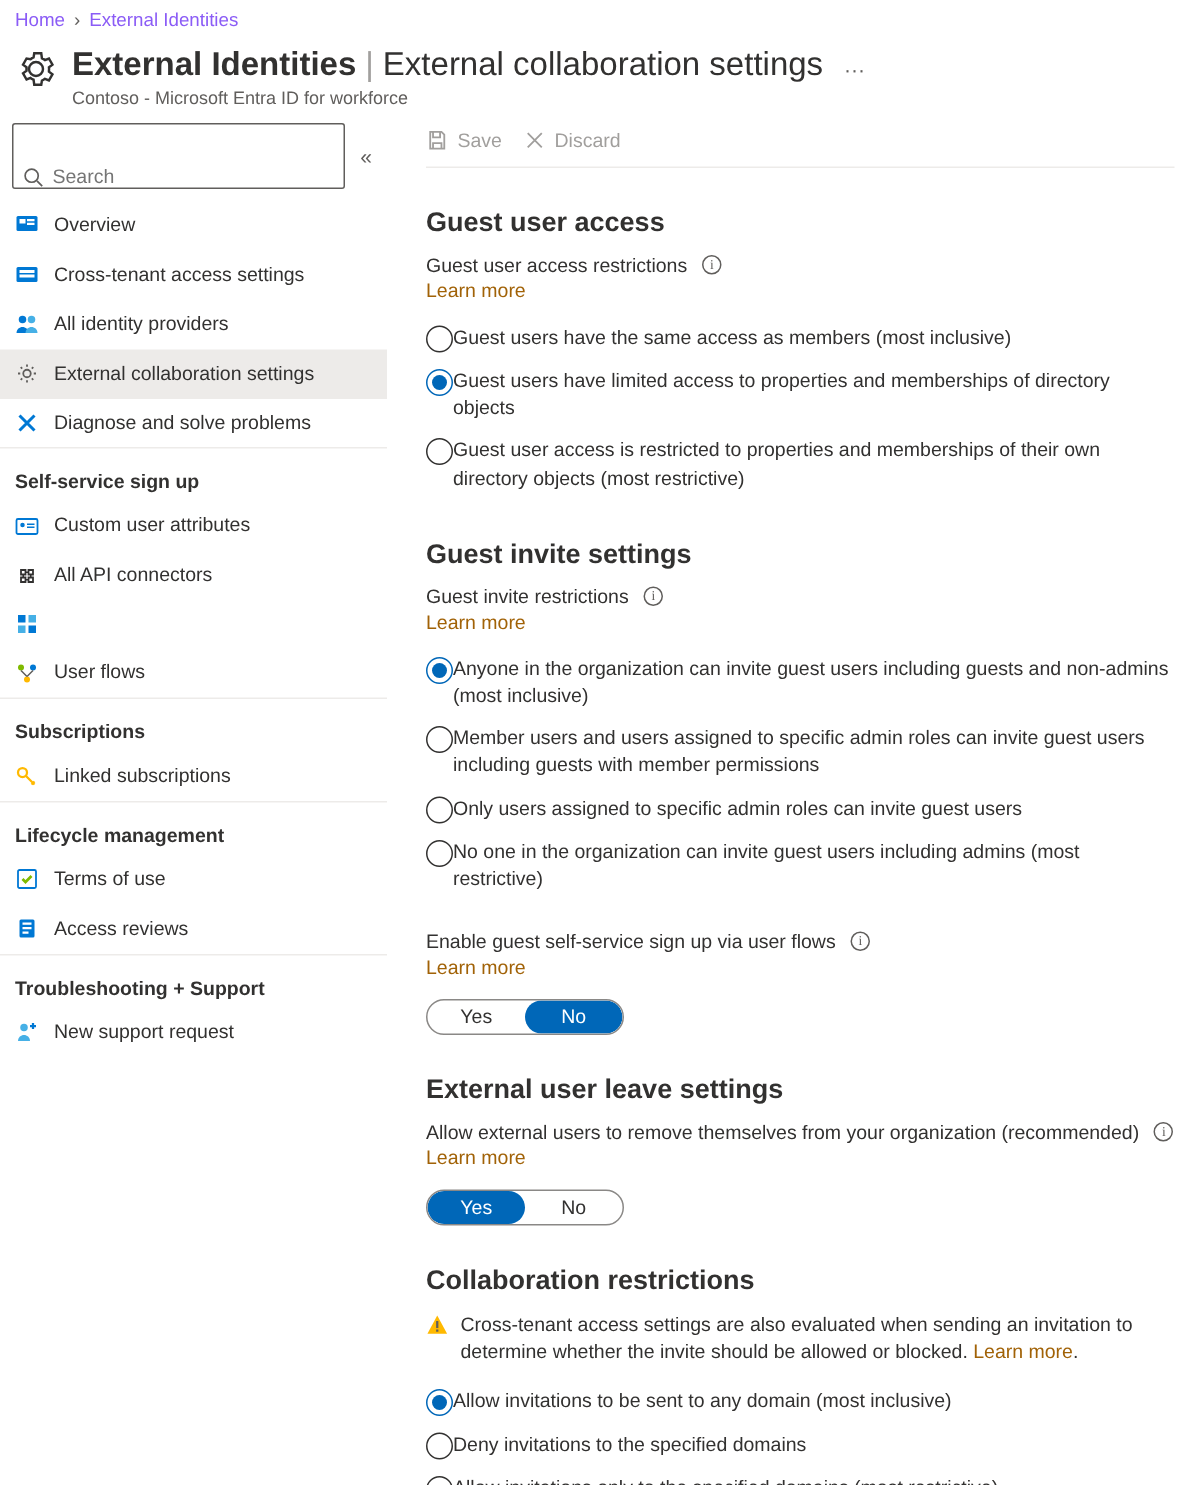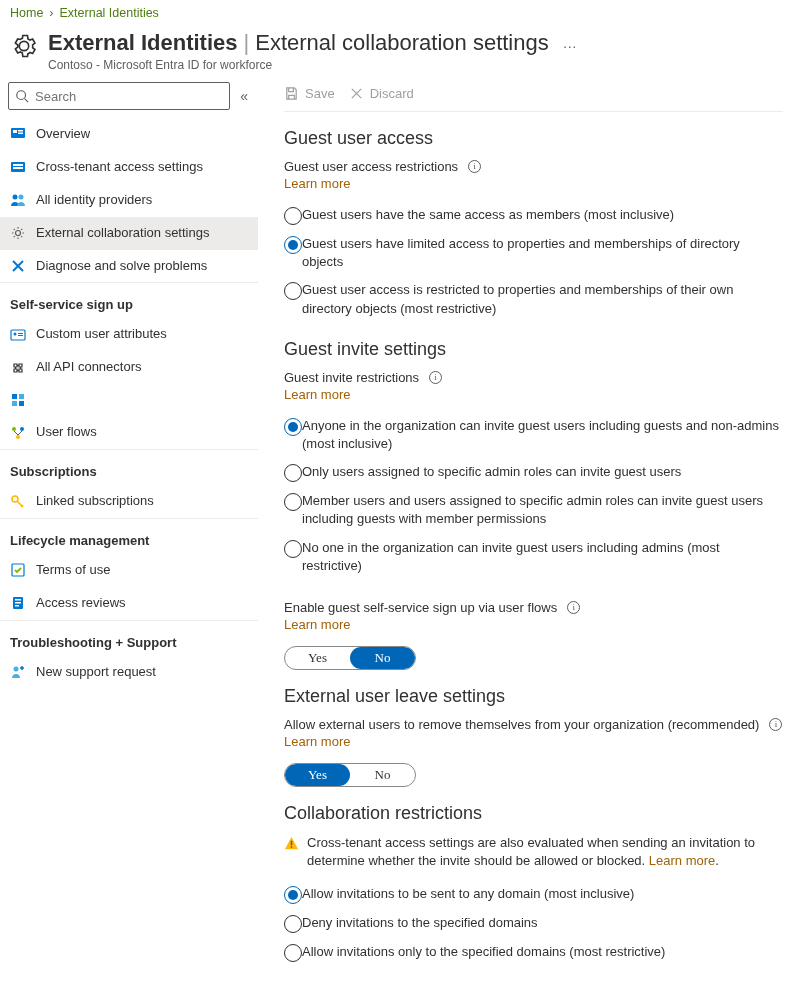--- a/index.html
+++ b/index.html
@@ -6,57 +6,57 @@
   body {
     margin: 0;
     font-family: "Segoe UI", -apple-system, sans-serif;
     font-size: 13px;
     color: #323130;
     background: #fff;
     width: 793px;
   }
   .pad { padding: 6px 10px 0 10px; }
   .breadcrumb { font-size: 12.5px; display:flex; align-items:center; gap:6px; padding-bottom:6px; }
-  .breadcrumb a { color: #4d7c0f; text-decoration:none; }
+  .breadcrumb a { color: #8b5cf6; text-decoration:none; }
   .breadcrumb-sep { color:#605e5c; }
   .header { display:flex; align-items:flex-start; gap:10px; padding:4px 0 10px 0; }
   .gear { width:28px; height:28px; flex:none; color:#323130; margin-top:2px;}
   .title-line { display:flex; align-items:baseline; gap:6px; }
   .title-bold { font-size:22px; font-weight:600; }
   .title-sep { font-size:22px; color:#a19f9d; font-weight:300; }
   .title-light { font-size:22px; font-weight:400; color:#323130; }
   .subtitle { font-size:12px; color:#605e5c; margin-top:2px; }
   .more { color:#605e5c; font-size:14px; margin-left:8px; align-self:flex-start; margin-top:8px;}
   .layout { display:flex; }
   .sidebar { width:258px; flex:none; padding:0 0 0 0; }
   .search-row { display:flex; align-items:center; gap:8px; padding:0 8px 8px 8px; }
-  .search-box { flex:1; display:flex; align-items:center; border:1px solid #605e5c; border-radius:2px; height:28px; background:#fff; }
+  .search-box { flex:1; display:flex; align-items:flex-end; border:1px solid #605e5c; border-radius:2px; height:44px; background:#fff; }
   .search-box svg { width:14px; height:14px; margin:0 6px; color:#605e5c; }
   .search-inp { border:none; outline:none; font-size:13px; flex:1; padding:0 4px 0 0; background:transparent; color:#323130; }
   .collapse { color:#605e5c; font-size:14px; padding:2px; cursor:pointer;}
   .nav-item { display:flex; align-items:center; gap:10px; padding:8px 10px 8px 10px; cursor:pointer; line-height:1.3; }
   .nav-item.selected { background:#edebe9; }
   .nav-icon { width:16px; height:16px; flex:none; display:flex; align-items:center; justify-content:center; }
   .nav-label { flex:1; }
   .nav-section { font-weight:600; padding:14px 10px 6px 10px; border-top:1px solid #edebe9; }
   .content { flex:1; padding:0 10px 20px 26px; }
   .toolbar { display:flex; align-items:center; gap:14px; padding:4px 0 10px 0; border-bottom:1px solid #edebe9; color:#a19f9d;text-align:center; }
   .tbtn { display:flex; align-items:center; gap:6px; cursor:default; }
   .tbtn svg { width:15px; height:15px; }
-  h2.sect { font-size:18px; font-weight:400; margin:16px 0 10px 0; }
+  h2.sect { font-size:18px; font-weight:700; margin:26px 0 10px 0; }
   .field-label { font-size:13px; color:#323130; display:flex; align-items:center; gap:10px; margin:6px 0 2px 0; }
   .info { width:13px; height:13px; border:1px solid #605e5c; border-radius:50%; display:inline-flex; align-items:center; justify-content:center; font-size:9px; color:#605e5c; line-height:1; font-family:Georgia,serif; }
   .learn { color:#a16207; text-decoration:none; font-size:13px; display:inline-block; margin-bottom:10px;}
   .radio-row { display:flex; align-items:flex-start; gap:0; padding:5px 0; cursor:pointer; }
   .radio { width:18px; height:18px; border:1px solid #323130; border-radius:50%; flex:none; margin-top:1px; position:relative;}
   .radio.checked { border-color:#0067b8; }
   .radio.checked::after { content:""; position:absolute; inset:3px; background:#0067b8; border-radius:50%;}
   .radio-label { flex:1; line-height:1.4; }
   .space { height:6px; }
-  .toggle { display:inline-flex; border:1px solid #8a8886; border-radius:14px; overflow:hidden; height:24px; width:132px; margin-top:4px;font-family:Liberation Serif, serif;}
+  .toggle { display:inline-flex; border:1px solid #8a8886; border-radius:14px; overflow:hidden; height:24px; width:132px; margin-top:4px;}
   .toggle-opt { flex:1; display:flex; align-items:center; justify-content:center; font-size:13px; cursor:pointer; border-radius:12px;}
   .toggle-opt.on { background:#0067b8; color:#fff; }
   .warn-row { display:flex; gap:8px; align-items:flex-start; margin:10px 0; line-height:1.4; }
   .warn-icon { width:15px; height:15px; flex:none; margin-top:2px;}
 </style>
 </head>
 <body>
 
 <div class="pad">
   <div class="breadcrumb">
@@ -276,25 +276,25 @@
       <span>Guest invite restrictions</span>
       <span class="info">i</span>
     </div>
     <a href="#" class="learn">Learn more</a>
     <div class="radio-row">
         <span class="radio checked"></span>
         <span class="radio-label">Anyone in the organization can invite guest users including guests and non-admins (most inclusive)</span>
       </div>
     <div class="radio-row">
         <span class="radio"></span>
+        <span class="radio-label">Member users and users assigned to specific admin roles can invite guest users including guests with member permissions</span>
+      </div>
+    <div class="radio-row">
+        <span class="radio"></span>
         <span class="radio-label">Only users assigned to specific admin roles can invite guest users</span>
-      </div>
-    <div class="radio-row">
-        <span class="radio"></span>
-        <span class="radio-label">Member users and users assigned to specific admin roles can invite guest users including guests with member permissions</span>
       </div>
     <div class="radio-row">
         <span class="radio"></span>
         <span class="radio-label">No one in the organization can invite guest users including admins (most restrictive)</span>
       </div>
 
     <div class="space"></div>
     <div class="field-label" style="margin-top:14px">
       <span>Enable guest self-service sign up via user flows</span>
       <span class="info">i</span>

